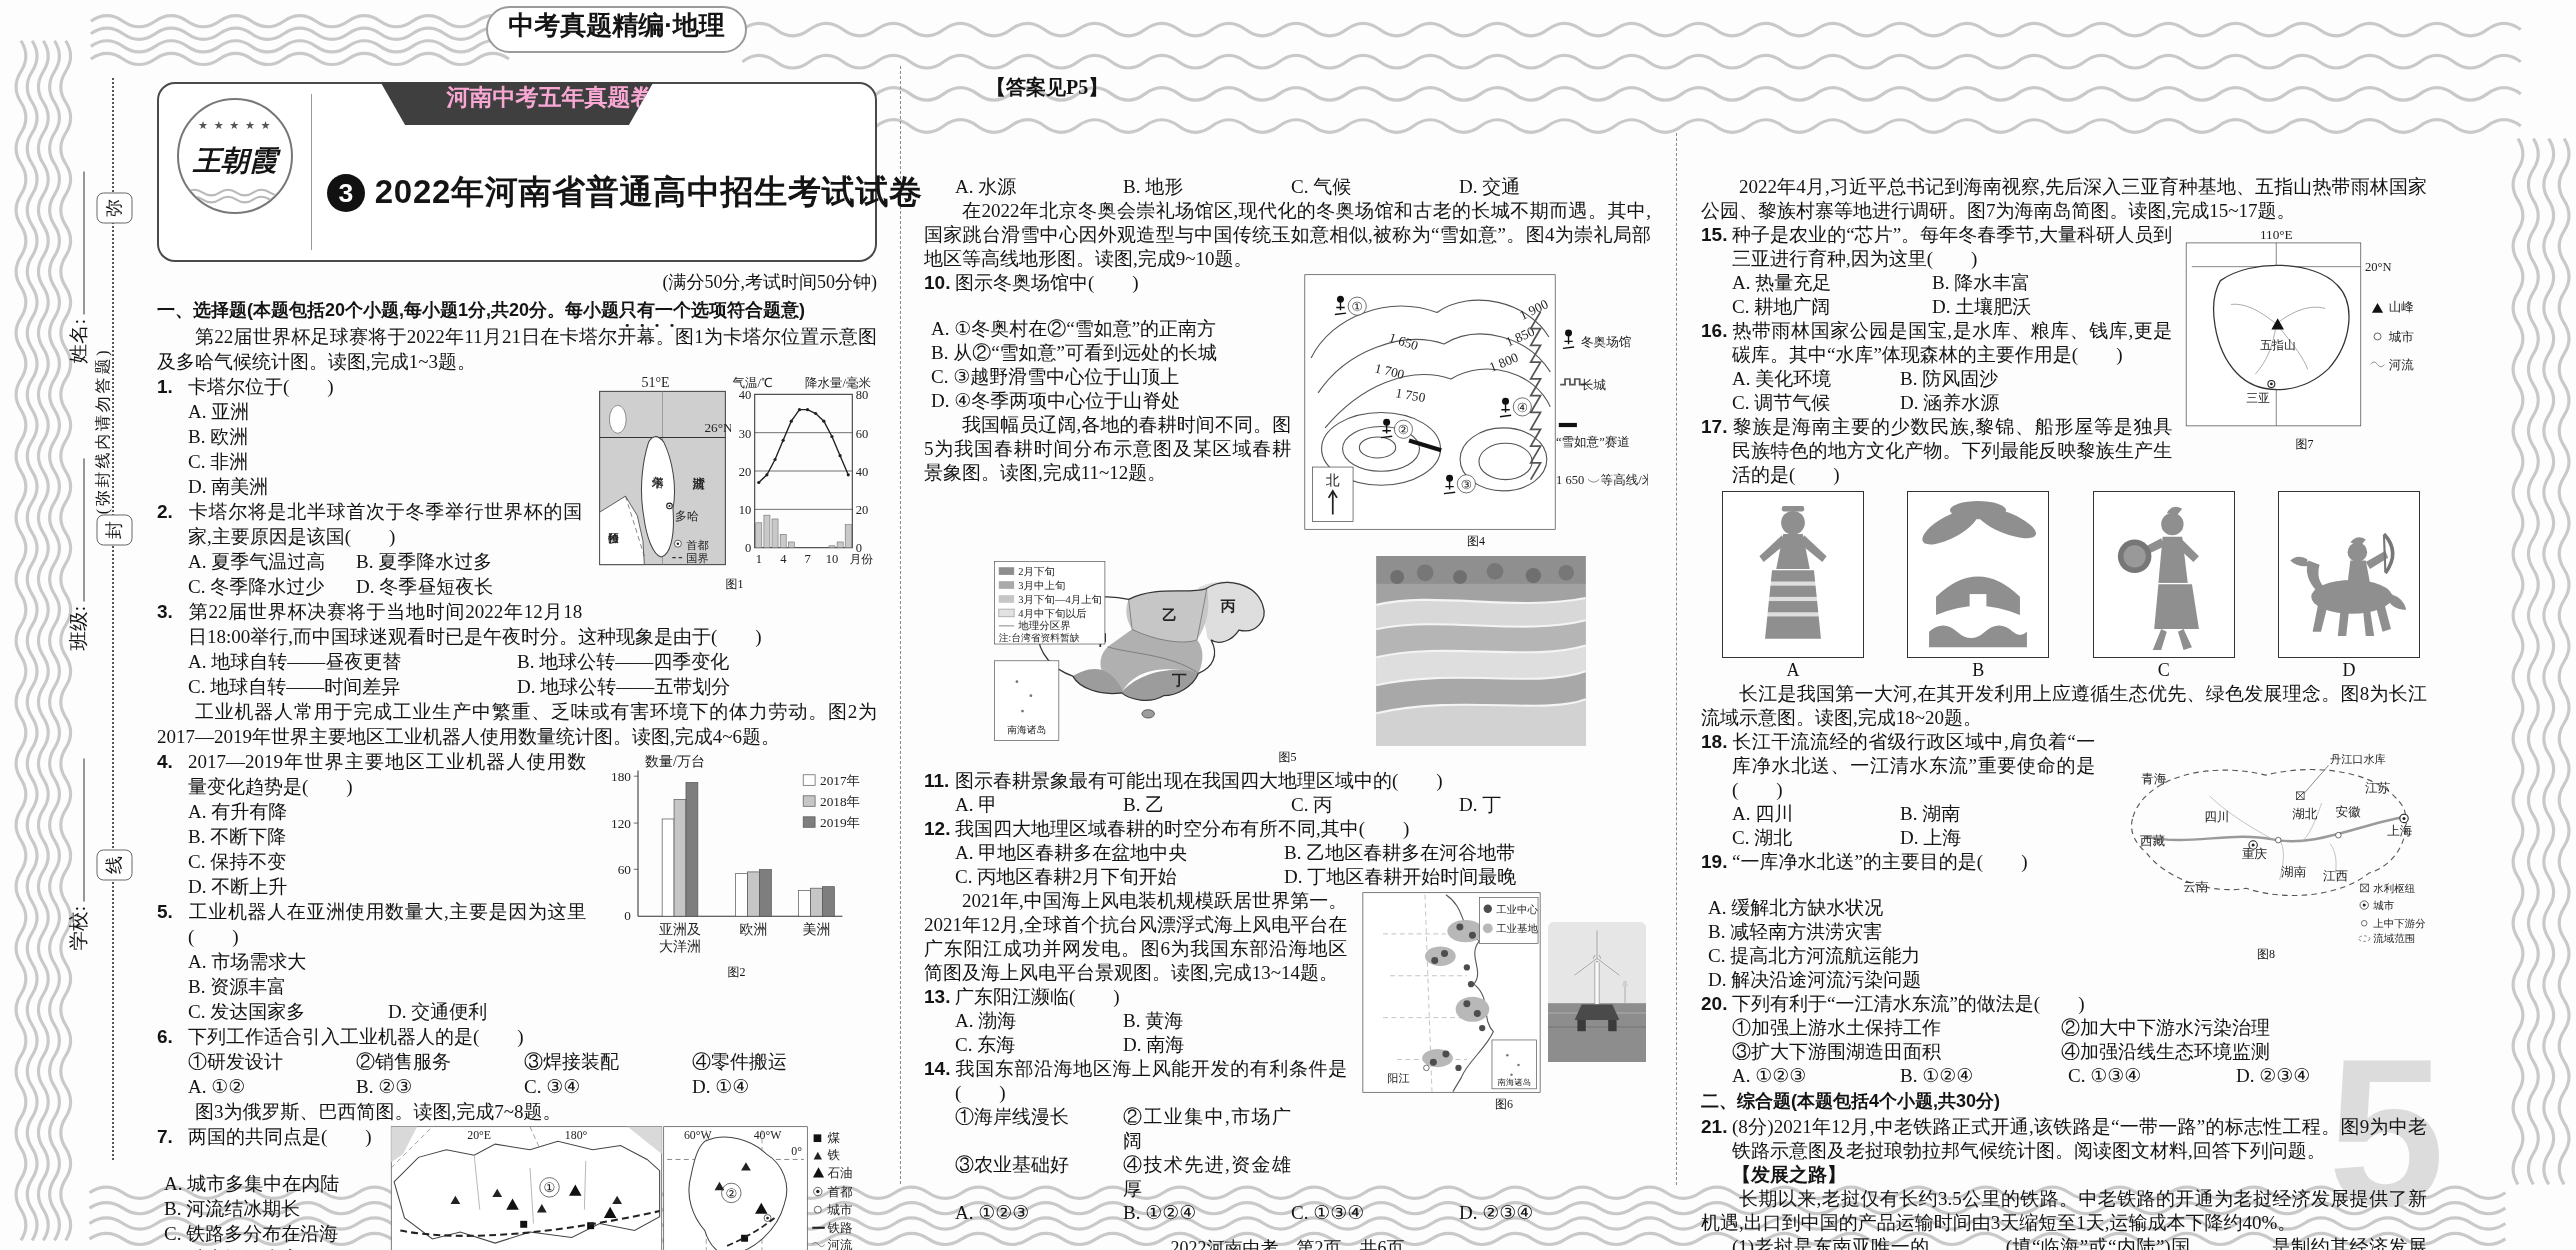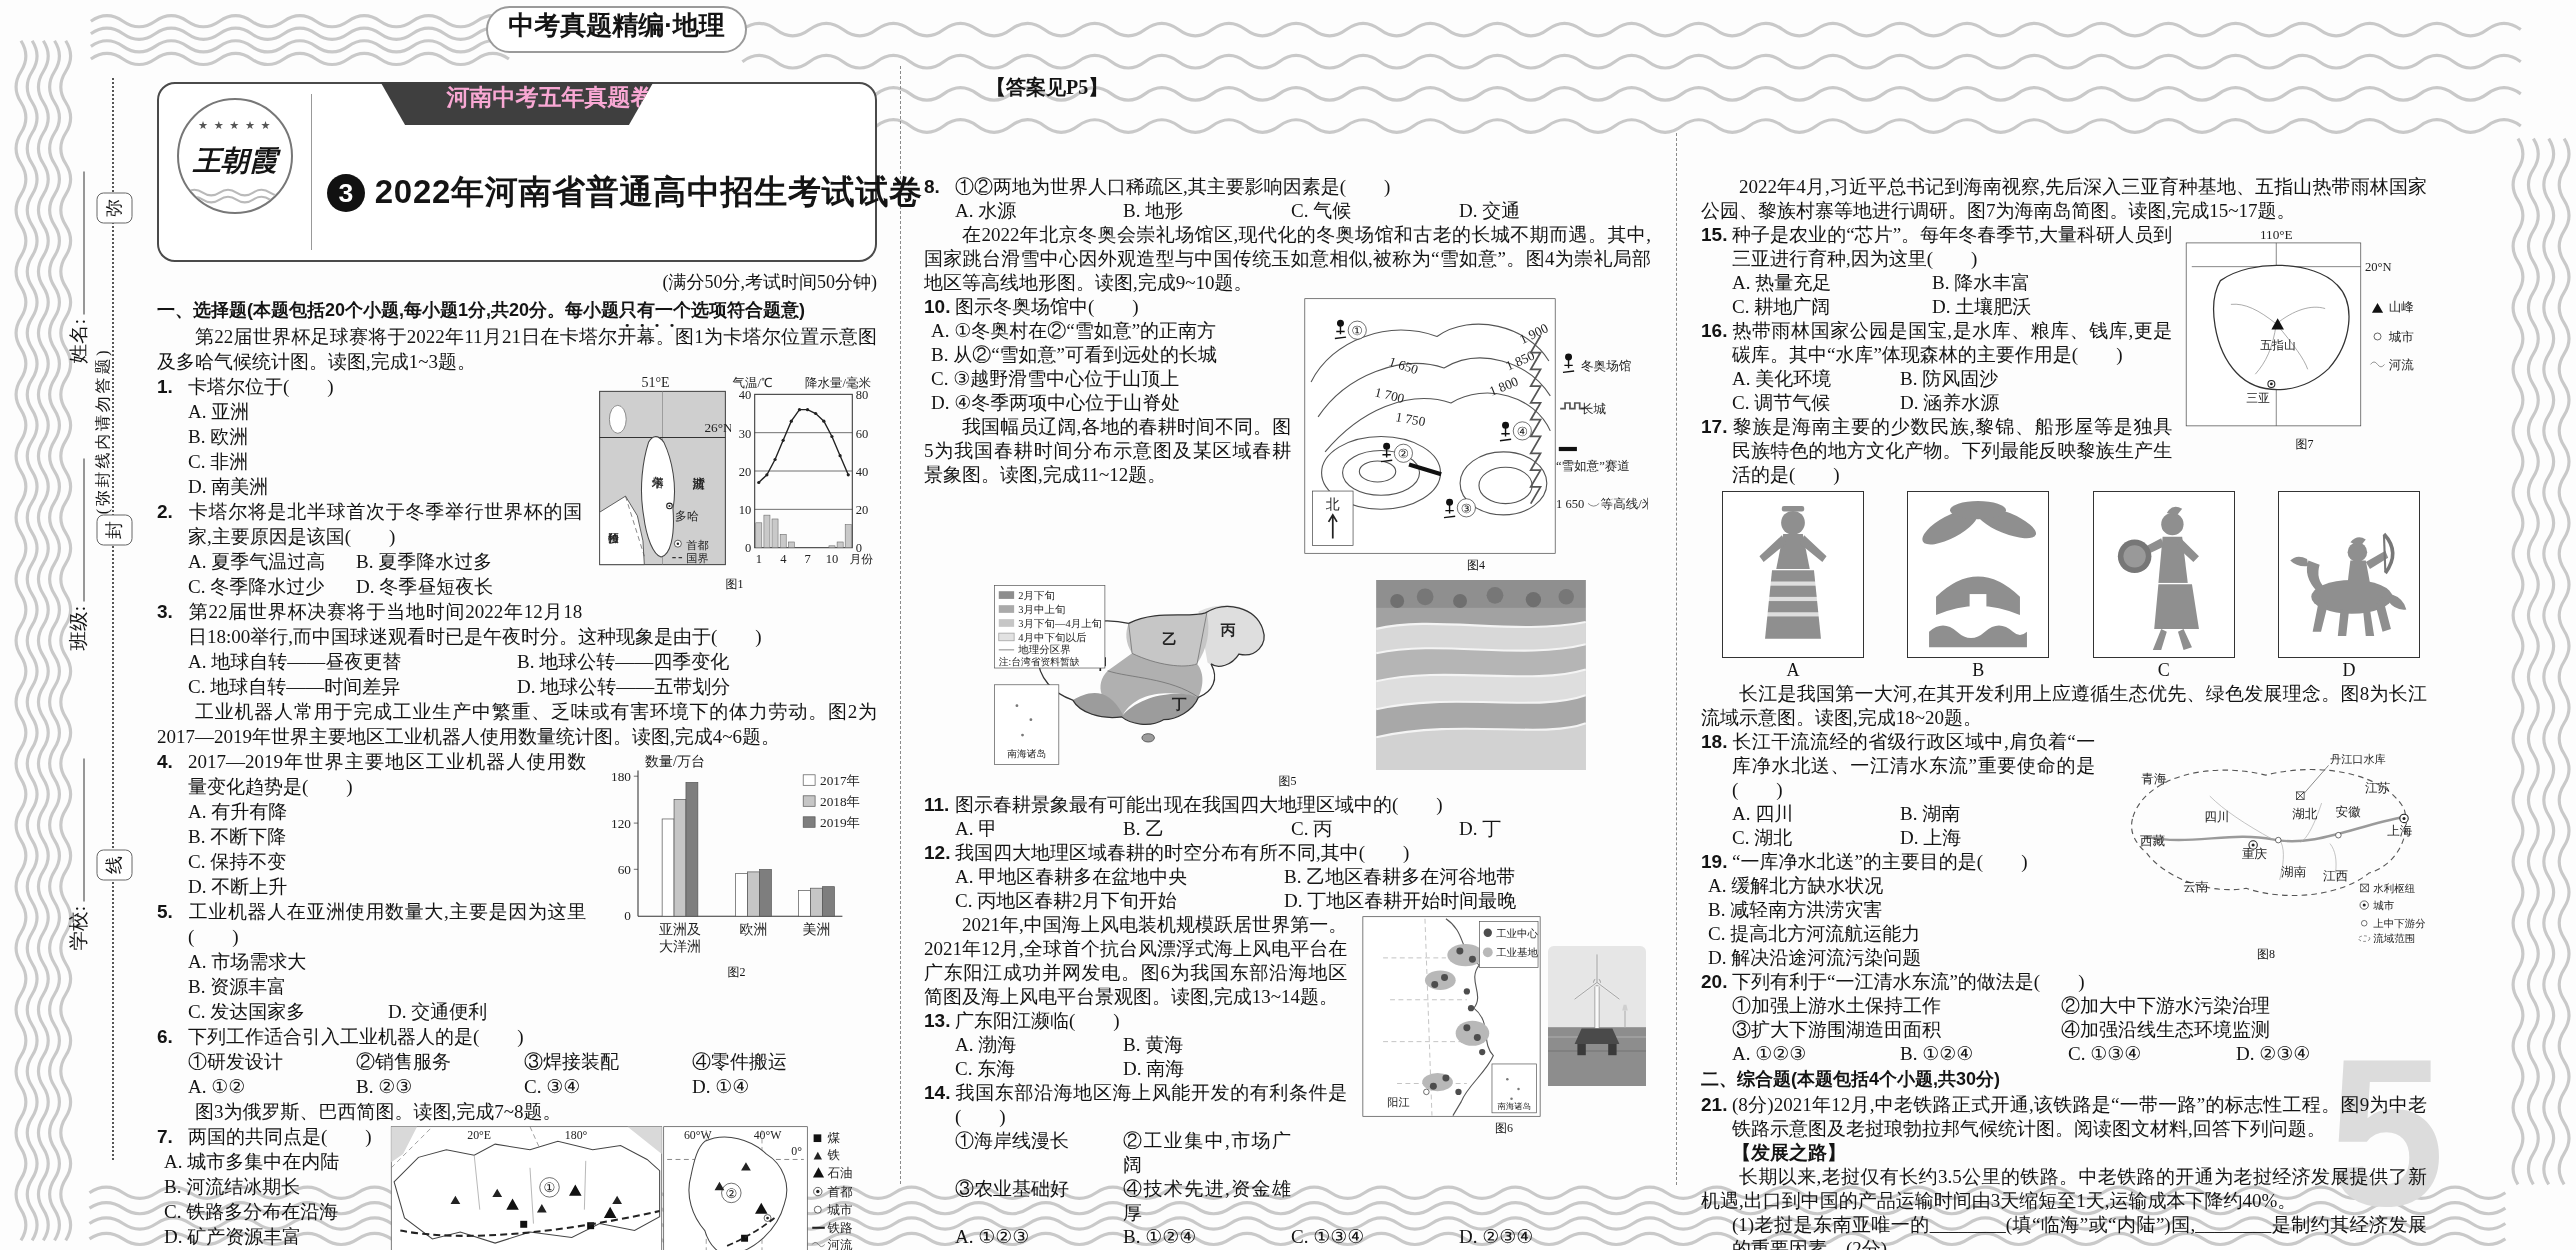--- a/index.html
+++ b/index.html
@@ -52,21 +52,21 @@
   .sechead{font:700 18px "Liberation Sans",sans-serif;white-space:nowrap;line-height:26.6px;}
   .emphdots{position:absolute;left:467px;top:240px;font-size:19.6px;font-weight:700;letter-spacing:8.4px;line-height:7px;}
   p.intro{margin:0;text-indent:2em;}
   .stem{padding-left:31px;}
   .stem .no{display:inline-block;width:31px;margin-left:-31px;font:700 19px "Liberation Sans",sans-serif;}
   .opts{padding-left:31px;}
   .opts span{display:inline-block;vertical-align:top;}
   .ow240 span{width:168px;}
   .ow280 span{width:200px;}
   .ow460 span{width:329px;}
-  .tight{padding-left:7px;}
+  .tight{padding-left:7px;margin-top:22px;}
   .stack span{white-space:nowrap;}
   .fig{float:right;position:relative;text-align:center;margin:2.8px 0 4.2px 9.8px;}
   .frow{display:flex;align-items:flex-start;justify-content:center;}
   .figcap{font-size:12px;line-height:22.4px;text-align:center;}
   .footer{clear:both;text-align:center;font-size:18px;padding-top:11.2px;}
   .clearR{clear:right;}
   
   .pics{display:flex;clear:both;justify-content:space-between;padding:4.2px 7px 0 21px;}
   .pic{text-align:center;}
   .picbox{width:140px;height:165px;border:1.4px solid #333;background:#fff;}
@@ -348,21 +348,20 @@
 
     <div class="q">
       <div class="stem"><span class="no">7.</span><span>两国的共同点是(　　)</span></div>
       <div class="opts tight stack"><span>A. 城市多集中在内陆</span><br><span>B. 河流结冰期长</span><br><span>C. 铁路多分布在沿海</span><br><span>D. 矿产资源丰富</span><br></div>
     </div>
 
   </div>
 
   <div class="col" id="col2">
     <div class="q">
-      <div class="stem"><span class="no">8.</span><span>①②两地为世界人口稀疏区,其主要影响因素是(　　)</span></div>
       <div class="opts ow240"><span>A. 水源</span><span>B. 地形</span><span>C. 气候</span><span>D. 交通</span></div>
     </div>
     <p class="intro">在2022年北京冬奥会崇礼场馆区,现代化的冬奥场馆和古老的长城不期而遇。其中,国家跳台滑雪中心因外观造型与中国传统玉如意相似,被称为“雪如意”。图4为崇礼局部地区等高线地形图。读图,完成9~10题。</p>
 
     <div class="fig" style="width:350px">
       <div class="frow">
         <svg width="252" height="256" viewBox="0 0 360 366" style="font-size:27px">
           <rect x="1" y="1" width="358" height="364" fill="#fff" stroke="#444"></rect>
           <path d="M10,120 C40,60 120,30 190,55 C240,20 320,40 350,90" class="mapline"></path>
           <path d="M20,170 C60,110 140,80 200,100 C250,70 320,90 352,140" class="mapline"></path>

